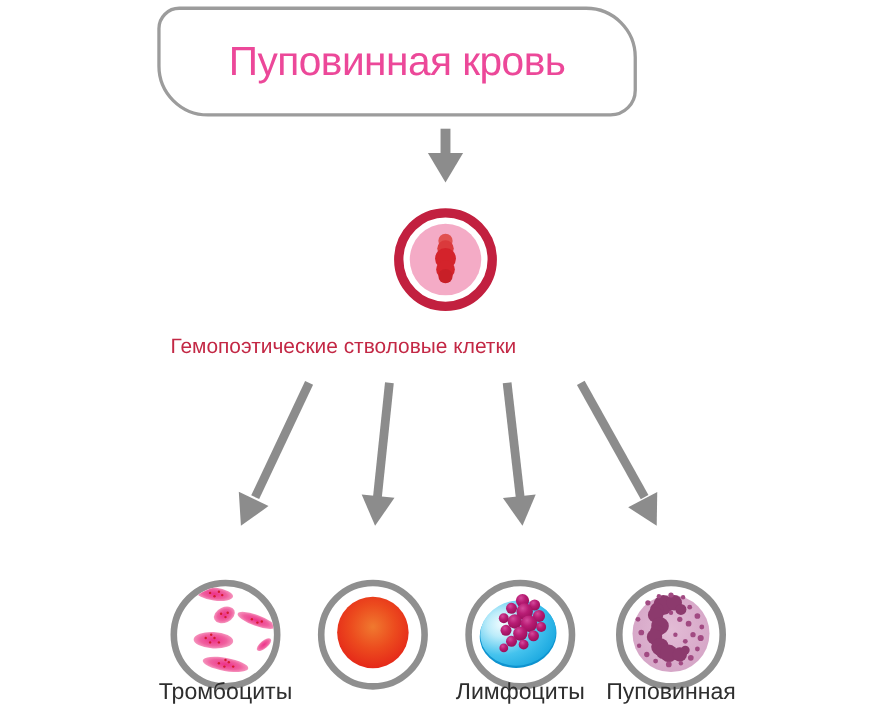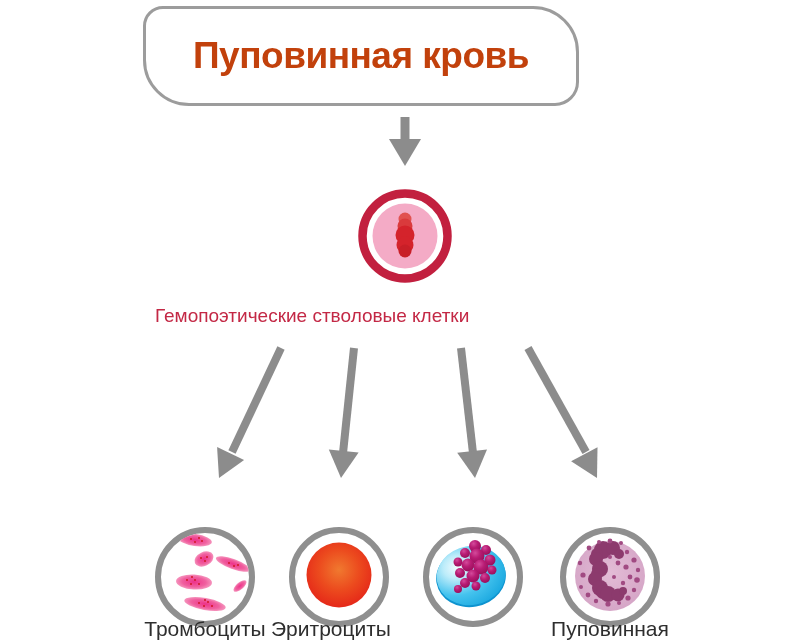--- a/index.html
+++ b/index.html
@@ -9,21 +9,21 @@
   }
   
   .title-box {
     position:absolute; left:143px; top:6px; width:436px; height:100px;
     box-sizing:border-box; background:#ffffff;
     border:3px solid #9c9c9c;
     border-radius:20px 46px 24px 46px;
     display:flex; align-items:center; justify-content:center;
   }
   .title-text {
-    font-size:37px; font-weight:bold; color:#c2410c; letter-spacing:-0.5px;
+    font-size:37px; font-weight:normal; color:#ec4899; letter-spacing:-0.5px;
   }
   
   .arrows { position:absolute; left:0; top:0; width:800px; height:640px; pointer-events:none; }
   
   .stem-cell-svg { position:absolute; left:357px; top:188px; width:96px; height:96px; }
   .stem-label {
     position:absolute; left:155px; top:305px; width:510px;
     text-align:left; font-size:19px; color:#c32845;
   }
   
@@ -134,21 +134,20 @@
       <defs>
         <radialGradient id="eg" cx="50%" cy="42%" r="62%">
           <stop offset="0%" stop-color="#f0792f"></stop>
           <stop offset="50%" stop-color="#ec4b1e"></stop>
           <stop offset="100%" stop-color="#e42318"></stop>
         </radialGradient>
       </defs>
       <circle cx="44" cy="42" r="32.5" fill="url(#eg)"></circle>
     </svg>
   </div>
-  <div class="cell-label lab-2">Эритроциты</div>
 
   <div class="cell-circle pos-3">
     <svg viewBox="0 0 88 88">
       <defs>
         <radialGradient id="lg" cx="32%" cy="32%" r="80%">
           <stop offset="0%" stop-color="#f2fcff"></stop>
           <stop offset="25%" stop-color="#bcecfa"></stop>
           <stop offset="60%" stop-color="#45c3ee"></stop>
           <stop offset="100%" stop-color="#16a5de"></stop>
         </radialGradient>
@@ -172,20 +171,21 @@
         <circle cx="63" cy="37" r="4.5" fill="url(#gg)"></circle>
         <circle cx="31" cy="40" r="5" fill="url(#gg)"></circle>
         <circle cx="44" cy="43" r="6.5" fill="url(#gg)"></circle>
         <circle cx="56" cy="45" r="5" fill="url(#gg)"></circle>
         <circle cx="36" cy="50" r="5" fill="url(#gg)"></circle>
         <circle cx="47" cy="53" r="4.5" fill="url(#gg)"></circle>
         <circle cx="29" cy="56" r="4" fill="url(#gg)"></circle>
       </g>
     </svg>
   </div>
+  <div class="cell-label lab-3">Лимфоциты</div>
 
   <div class="cell-circle pos-4">
     <svg viewBox="0 0 88 88">
       <defs>
         <radialGradient id="ng" cx="50%" cy="45%" r="65%">
           <stop offset="0%" stop-color="#e3bcd6"></stop>
           <stop offset="100%" stop-color="#d3a2c4"></stop>
         </radialGradient>
       </defs>
       <circle cx="44" cy="43" r="35" fill="url(#ng)"></circle>

